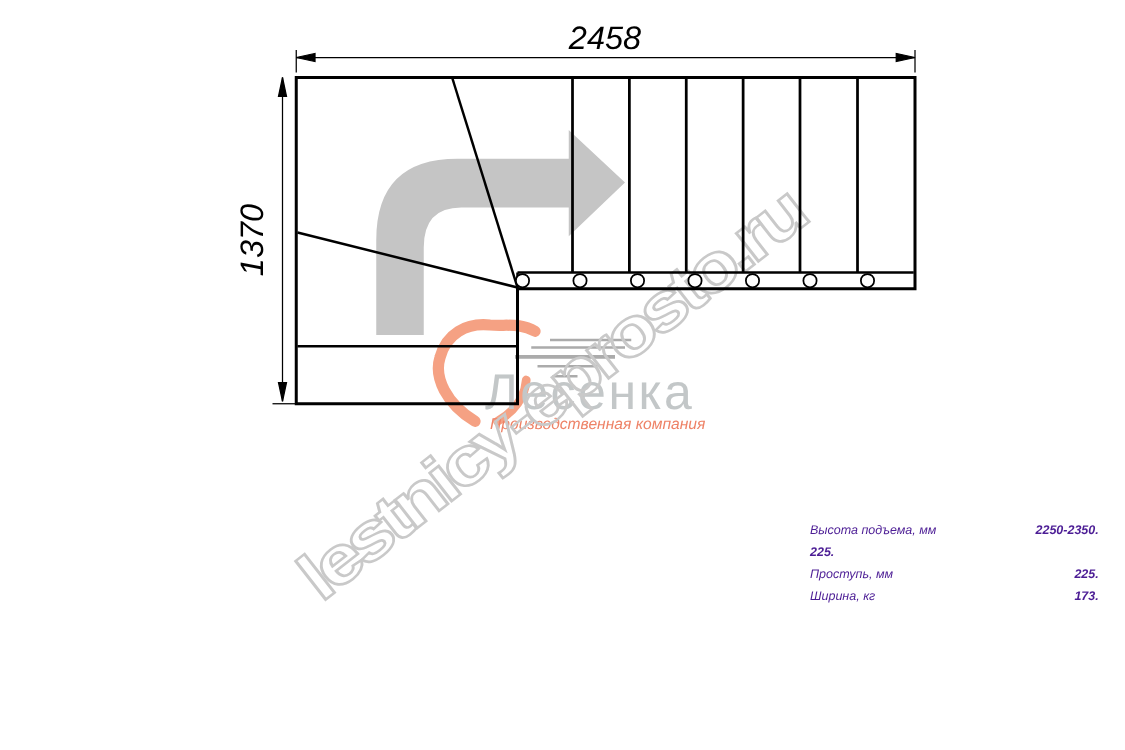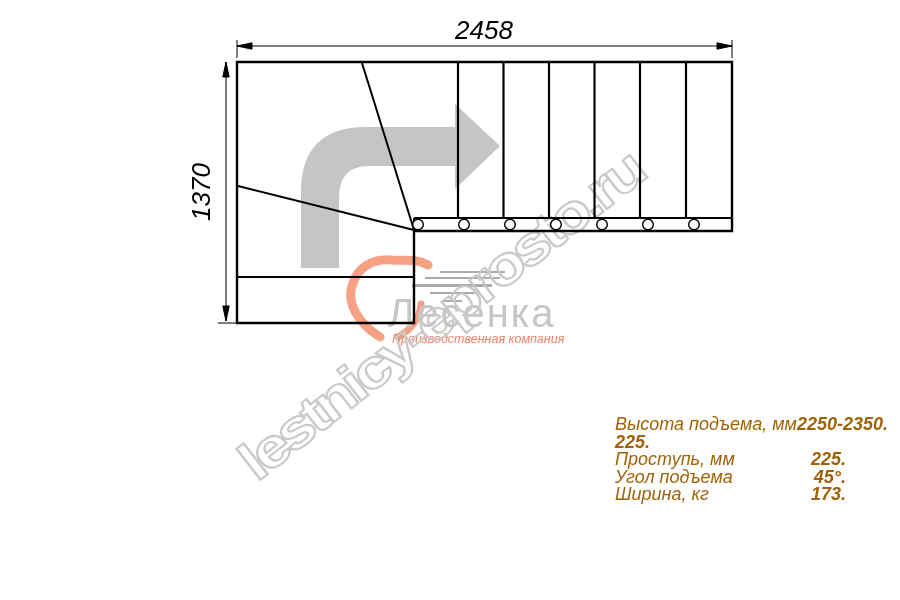--- a/index.html
+++ b/index.html
@@ -6,22 +6,22 @@
   .canvas{
     position:relative;width:900px;height:600px;background:#ffffff;overflow:hidden;
     font-family:"Liberation Sans",sans-serif;
   }
   .drawing-svg{position:absolute;left:0;top:0;}
   .dim-text{font-family:"Liberation Sans",sans-serif;font-style:italic;font-size:26px;fill:#000;}
   .wm-text{font-family:"Liberation Sans",sans-serif;font-weight:bold;fill:none;}
   .logo-name{font-family:"Liberation Sans",sans-serif;font-size:40px;letter-spacing:2px;}
   .logo-tag{font-family:"Liberation Sans",sans-serif;font-style:italic;font-size:12.5px;}
   .specs{
-    position:absolute;left:615px;top:416px;width:231px;
-    font-family:"Liberation Sans",sans-serif;font-style:italic;font-size:18px;color:#a16207;
+    position:absolute;left:648px;top:416px;width:231px;
+    font-family:"Liberation Sans",sans-serif;font-style:italic;font-size:10px;color:#4c1d95;
   }
   .spec-row{display:flex;justify-content:space-between;line-height:17.6px;white-space:nowrap;}
   .spec-row span:last-child{text-align:right;font-weight:bold;}
 </style>
 </head>
 <body>
 
 <div class="canvas">
 
   <svg class="drawing-svg" width="900" height="600" viewBox="0 0 900 600">
@@ -99,23 +99,19 @@
           <span>2250-2350.</span>
         </div>
         <div class="spec-row">
           <span>225.</span>
         </div>
         <div class="spec-row">
           <span>Проступь, мм</span>
           <span>225.</span>
         </div>
         <div class="spec-row">
-          <span>Угол подъема</span>
-          <span>45°.</span>
-        </div>
-        <div class="spec-row">
           <span>Ширина, кг</span>
           <span>173.</span>
         </div>
       </div>
   </div>
 
 </div>
 
 </body></html>

